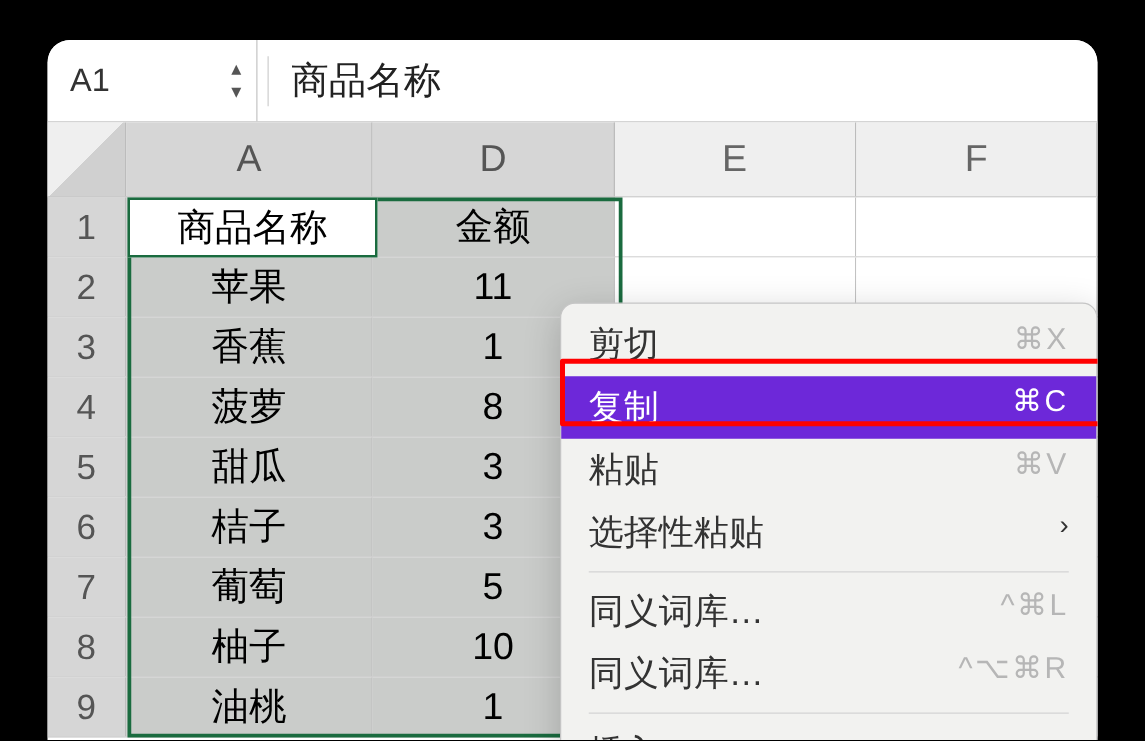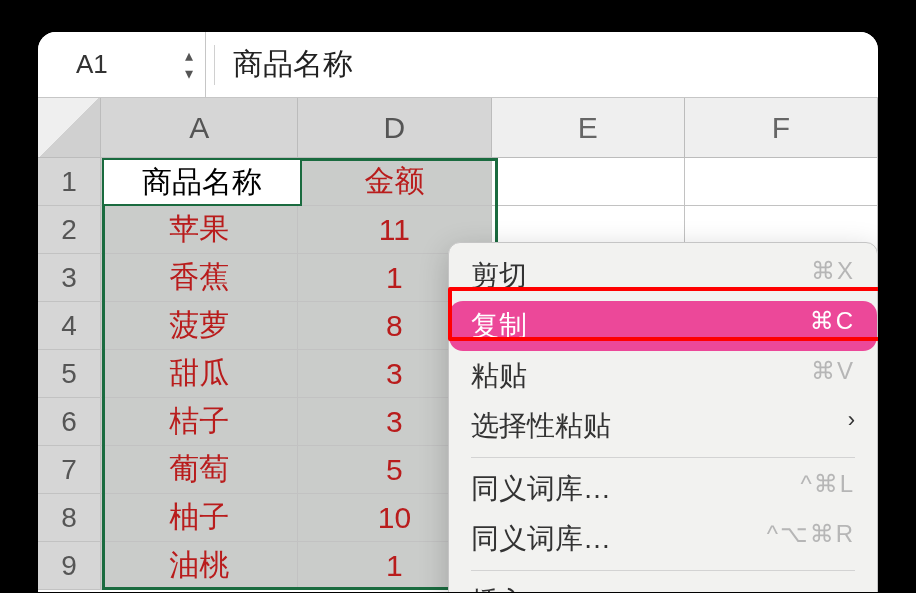--- a/index.html
+++ b/index.html
@@ -34,21 +34,20 @@
       align-items: center;
       height: 100%;
       border-right: 1px solid #c6c6c6;
       padding: 0 10px 0 18px;
       width: 168px;
     }
     .name-box-text {
       flex: 1;
       font-size: 26px;
       color: #333;
-      margin-left: 20px;
     }
     .spinner {
       display: flex;
       flex-direction: column;
       line-height: 1;
       color: #555;
       font-size: 16px;
     }
     .spinner span { padding: 1px 2px; }
     .formula-actions {
@@ -120,21 +119,21 @@
       justify-content: center;
       font-size: 28px;
       color: #555;
     }
     .cell {
       border-right: 1px solid #c2c2c2;
       display: flex;
       align-items: center;
       justify-content: center;
       font-size: 30px;
-      color: #b91c1c;
+      color: #000000;
       background: #caccca;
     }
     .cell.blank { background: #fff; }
     
     .selection-border {
       position: absolute;
       left: 64px;
       top: 60px;
       width: 396px;
       height: 432px;
@@ -170,23 +169,22 @@
     }
     .menu-item {
       display: flex;
       align-items: flex-start;
       justify-content: space-between;
       padding: 6px 22px;
       font-size: 28px;
       color: #333;
     }
     .menu-item.hover {
-      background: #ec4899;
+      background: #6d28d9;
       color: #fff;
-      border-radius: 14px;
     }
     .menu-short {
       font-size: 24px;
       color: #b6b6b6;
       letter-spacing: 2px;
     }
     .menu-item.hover .menu-short { color: #fff; }
     .menu-sep {
       height: 1px;
       background: #d3d3d3;

